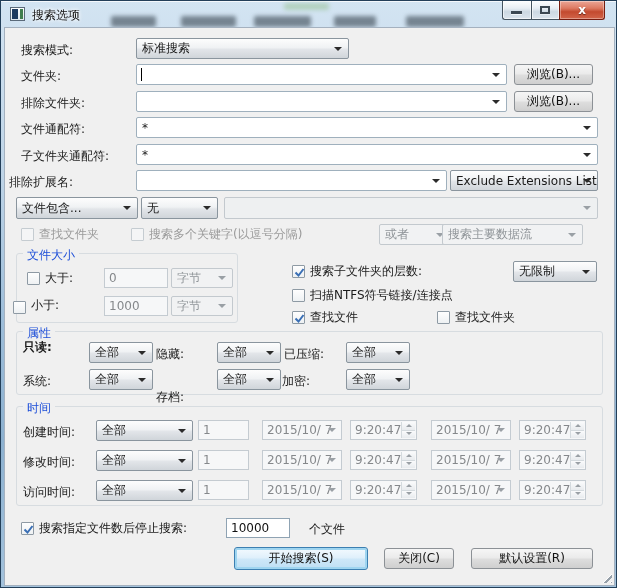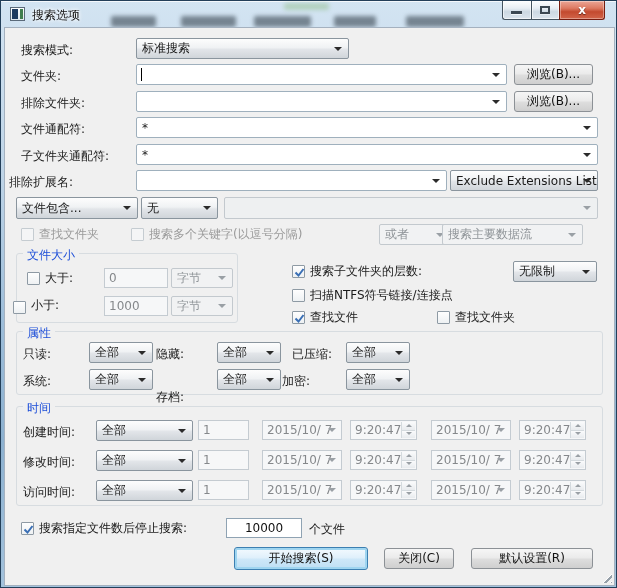--- a/index.html
+++ b/index.html
@@ -233,31 +233,31 @@
     <span>查找文件</span>
   </div>
   <div class="cb" style="left:436px;top:309px;">
     <span class="box"></span>
     <span>查找文件夹</span>
   </div>
 
   <div class="grp" style="left:15px;top:330px;width:587px;height:64px;"></div>
   <div class="grp-lbl" style="left:22px;top:324px;">属性</div>
 
-  <div class="lbl" style="left:22px;top:345px;">只读:</div>
+  <div class="lbl" style="left:22px;top:338px;font-weight:bold;">只读:</div>
   <div class="combo" style="left:88px;top:341px;width:64px;">
     <span>全部</span>
       <i class="arw"></i>
   </div>
   <div class="lbl" style="left:155px;top:345px;">隐藏:</div>
   <div class="combo" style="left:216px;top:341px;width:64px;">
     <span>全部</span>
       <i class="arw"></i>
   </div>
-  <div class="lbl" style="left:291px;top:345px;">已压缩:</div>
+  <div class="lbl" style="left:283px;top:345px;">已压缩:</div>
   <div class="combo" style="left:345px;top:341px;width:64px;">
     <span>全部</span>
       <i class="arw"></i>
   </div>
 
   <div class="lbl" style="left:22px;top:372px;">系统:</div>
   <div class="combo" style="left:88px;top:368px;width:64px;">
     <span>全部</span>
       <i class="arw"></i>
   </div>
@@ -369,21 +369,21 @@
     </div>
 
   <div class="cb" style="left:20px;top:520px;">
     <span class="box">
         <svg width="13" height="13" viewBox="0 0 13 13">
           <path d="M2.5 6.5 L5.5 9.5 L10.5 3" stroke="#3a6fb5" stroke-width="2" fill="none"></path>
         </svg>
       </span>
     <span>搜索指定文件数后停止搜索:</span>
   </div>
-  <div class="field en" style="left:225px;top:517px;width:76px;justify-content:center;">
+  <div class="field en" style="left:225px;top:517px;width:64px;">
       <span>10000</span>
     </div>
   <div class="lbl" style="left:308px;top:520px;">个文件</div>
 
   <div class="btn def" style="left:233px;top:546px;width:134px;">开始搜索(S)</div>
   <div class="btn" style="left:383px;top:547px;width:70px;">关闭(C)</div>
   <div class="btn" style="left:470px;top:547px;width:122px;">默认设置(R)</div>
 
   <div class="grip"></div>
 </div>

